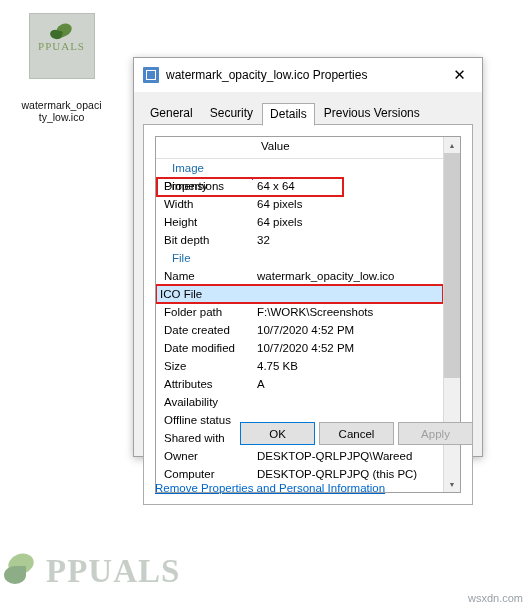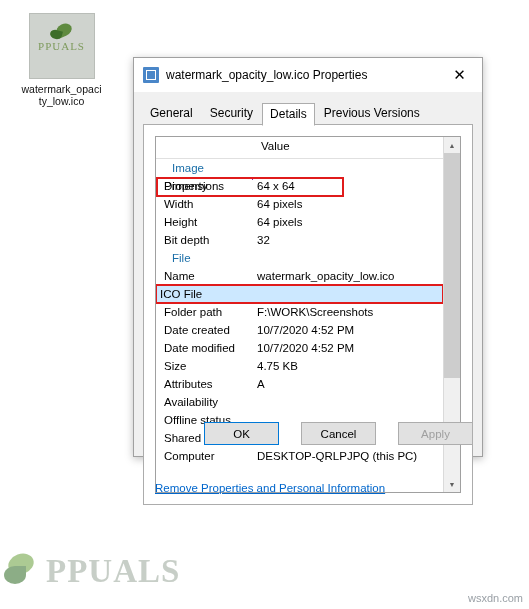--- a/index.html
+++ b/index.html
@@ -57,21 +57,21 @@
     position: absolute;
     left: 20px;
     top: 16px;
     width: 12px;
     height: 9px;
     background: #3d6d2a;
     border-radius: 50% 0 50% 50%;
     transform: rotate(15deg);
   }
   #desktop-icon .label {
-    margin-top: 4px;
+    margin-top: 20px;
     font-size: 10.5px;
     line-height: 12px;
     color: #111;
     word-wrap: break-word;
   }
 
   
   #watermark-bottom {
     position: absolute;
     left: 0px;
@@ -330,21 +330,21 @@
     color: #0066cc;
     text-decoration: underline;
   }
 
   
   #dialog-buttons {
     position: absolute;
     right: 9px;
     bottom: 11px;
     display: flex;
-    gap: 22px;
+    gap: 4px;
     padding-left: 8px;
   }
   .dlg-btn {
     width: 75px;
     height: 23px;
     font-size: 11.5px;
     font-family: "Liberation Sans", sans-serif;
     background: #e1e1e1;
     border: 1px solid #adadad;
     color: #000;
@@ -449,20 +449,24 @@
           <div class="name">Availability</div>
           <div class="value"></div>
         </div>
         <div class="prop-row">
           <div class="name">Offline status</div>
           <div class="value"></div>
         </div>
         <div class="prop-row">
           <div class="name">Shared with</div>
           <div class="value"></div>
+        </div>
+        <div class="prop-row">
+          <div class="name">Owner</div>
+          <div class="value">DESKTOP-QRLPJPQ\Wareed</div>
         </div>
         <div class="prop-row">
           <div class="name">Computer</div>
           <div class="value">DESKTOP-QRLPJPQ (this PC)</div>
         </div>
 
       </div>
 
       <div id="list-scrollbar">
         <div class="arrow up">▲</div>

